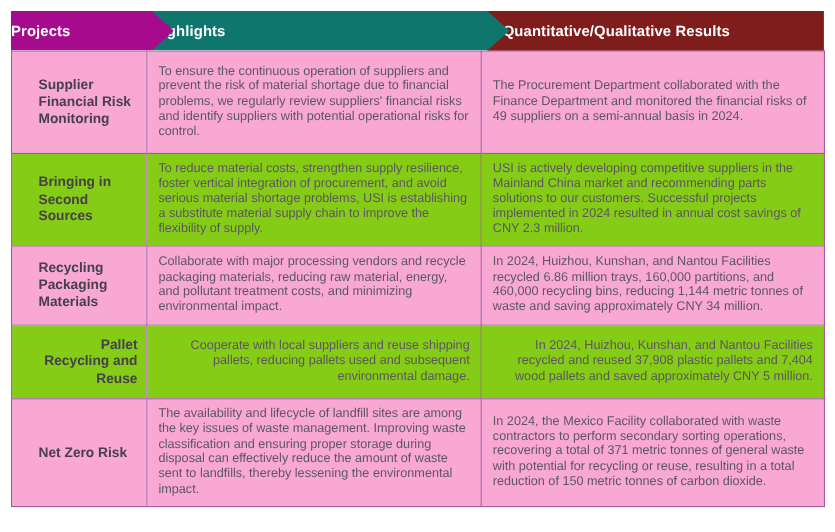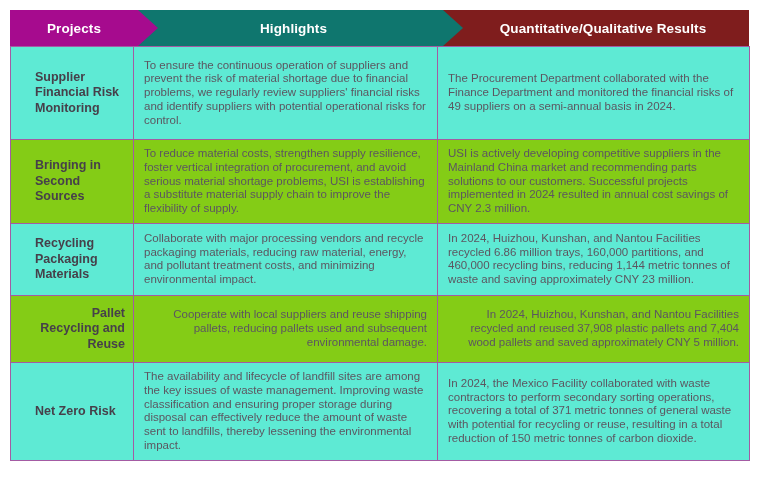--- a/index.html
+++ b/index.html
@@ -7,21 +7,21 @@
     width:759px;height:484px;
     font-family:"Liberation Sans","DejaVu Sans",sans-serif;
     -webkit-font-smoothing:antialiased;
   }
   .page{position:relative;width:759px;height:484px;background:#ffffff;}
   .tablewrap{position:absolute;left:10px;top:10px;width:739px;}
 
   
   .hdr{display:flex;height:36px;position:relative;}
   .seg{
-    position:relative;display:flex;align-items:center;justify-content:center;
+    position:relative;display:flex;align-items:center;justify-content:flex-start;
     color:#ffffff;font-weight:bold;font-size:13.5px;letter-spacing:.1px;
   }
   .seg1{width:148px;z-index:3;padding-right:20px;box-sizing:border-box;
     clip-path:polygon(0 0,calc(100% - 20px) 0,100% 50%,calc(100% - 20px) 100%,0 100%);}
   .seg2{width:325px;margin-left:-20px;z-index:2;padding-right:14px;box-sizing:border-box;
     clip-path:polygon(0 0,calc(100% - 20px) 0,100% 50%,calc(100% - 20px) 100%,0 100%);}
   .seg3{flex:1;margin-left:-20px;z-index:1;padding-left:14px;box-sizing:border-box;}
 
   
   table{border-collapse:collapse;table-layout:fixed;width:739px;}
@@ -31,21 +31,21 @@
     vertical-align:middle;
     font-size:11.5px;line-height:13.8px;color:#5c5660;
     padding:7px 10px;
     box-sizing:border-box;
     overflow:hidden;
   }
   td.project{
     font-weight:bold;font-size:12.5px;line-height:15.5px;color:#46404a;
     padding-left:24px;padding-right:8px;
   }
-  tr.odd td{background:#5eead4;}
+  tr.odd td{background:#f9a8d4;}
   tr.even td{background:#84cc16;}
   tr.r1{height:93px;} tr.r2{height:83px;} tr.r3{height:72px;} tr.r4{height:67px;text-align:right;} tr.r5{height:97px;}
   table{border-top:none;}
 </style>
 </head>
 <body>
 
 <div class="page">
   <div class="tablewrap">
 
@@ -74,21 +74,21 @@
           <td>The Procurement Department collaborated with the Finance Department and monitored the financial risks of 49 suppliers on a semi-annual basis in 2024.</td>
         </tr>
         <tr class="even r2">
           <td class="project">Bringing in Second Sources</td>
           <td>To reduce material costs, strengthen supply resilience, foster vertical integration of procurement, and avoid serious material shortage problems, USI is establishing a substitute material supply chain to improve the flexibility of supply.</td>
           <td>USI is actively developing competitive suppliers in the Mainland China market and recommending parts solutions to our customers. Successful projects implemented in 2024 resulted in annual cost savings of CNY 2.3 million.</td>
         </tr>
         <tr class="odd r3">
           <td class="project">Recycling Packaging Materials</td>
           <td>Collaborate with major processing vendors and recycle packaging materials, reducing raw material, energy, and pollutant treatment costs, and minimizing environmental impact.</td>
-          <td>In 2024, Huizhou, Kunshan, and Nantou Facilities recycled 6.86 million trays, 160,000 partitions, and 460,000 recycling bins, reducing 1,144 metric tonnes of waste and saving approximately CNY 23 million.</td>
+          <td>In 2024, Huizhou, Kunshan, and Nantou Facilities recycled 6.86 million trays, 160,000 partitions, and 460,000 recycling bins, reducing 1,144 metric tonnes of waste and saving approximately CNY 34 million.</td>
         </tr>
         <tr class="even r4">
           <td class="project">Pallet Recycling and Reuse</td>
           <td>Cooperate with local suppliers and reuse shipping pallets, reducing pallets used and subsequent environmental damage.</td>
           <td>In 2024, Huizhou, Kunshan, and Nantou Facilities recycled and reused 37,908 plastic pallets and 7,404 wood pallets and saved approximately CNY 5 million.</td>
         </tr>
         <tr class="odd r5">
           <td class="project">Net Zero Risk</td>
           <td>The availability and lifecycle of landfill sites are among the key issues of waste management. Improving waste classification and ensuring proper storage during disposal can effectively reduce the amount of waste sent to landfills, thereby lessening the environmental impact.</td>
           <td>In 2024, the Mexico Facility collaborated with waste contractors to perform secondary sorting operations, recovering a total of 371 metric tonnes of general waste with potential for recycling or reuse, resulting in a total reduction of 150 metric tonnes of carbon dioxide.</td>

